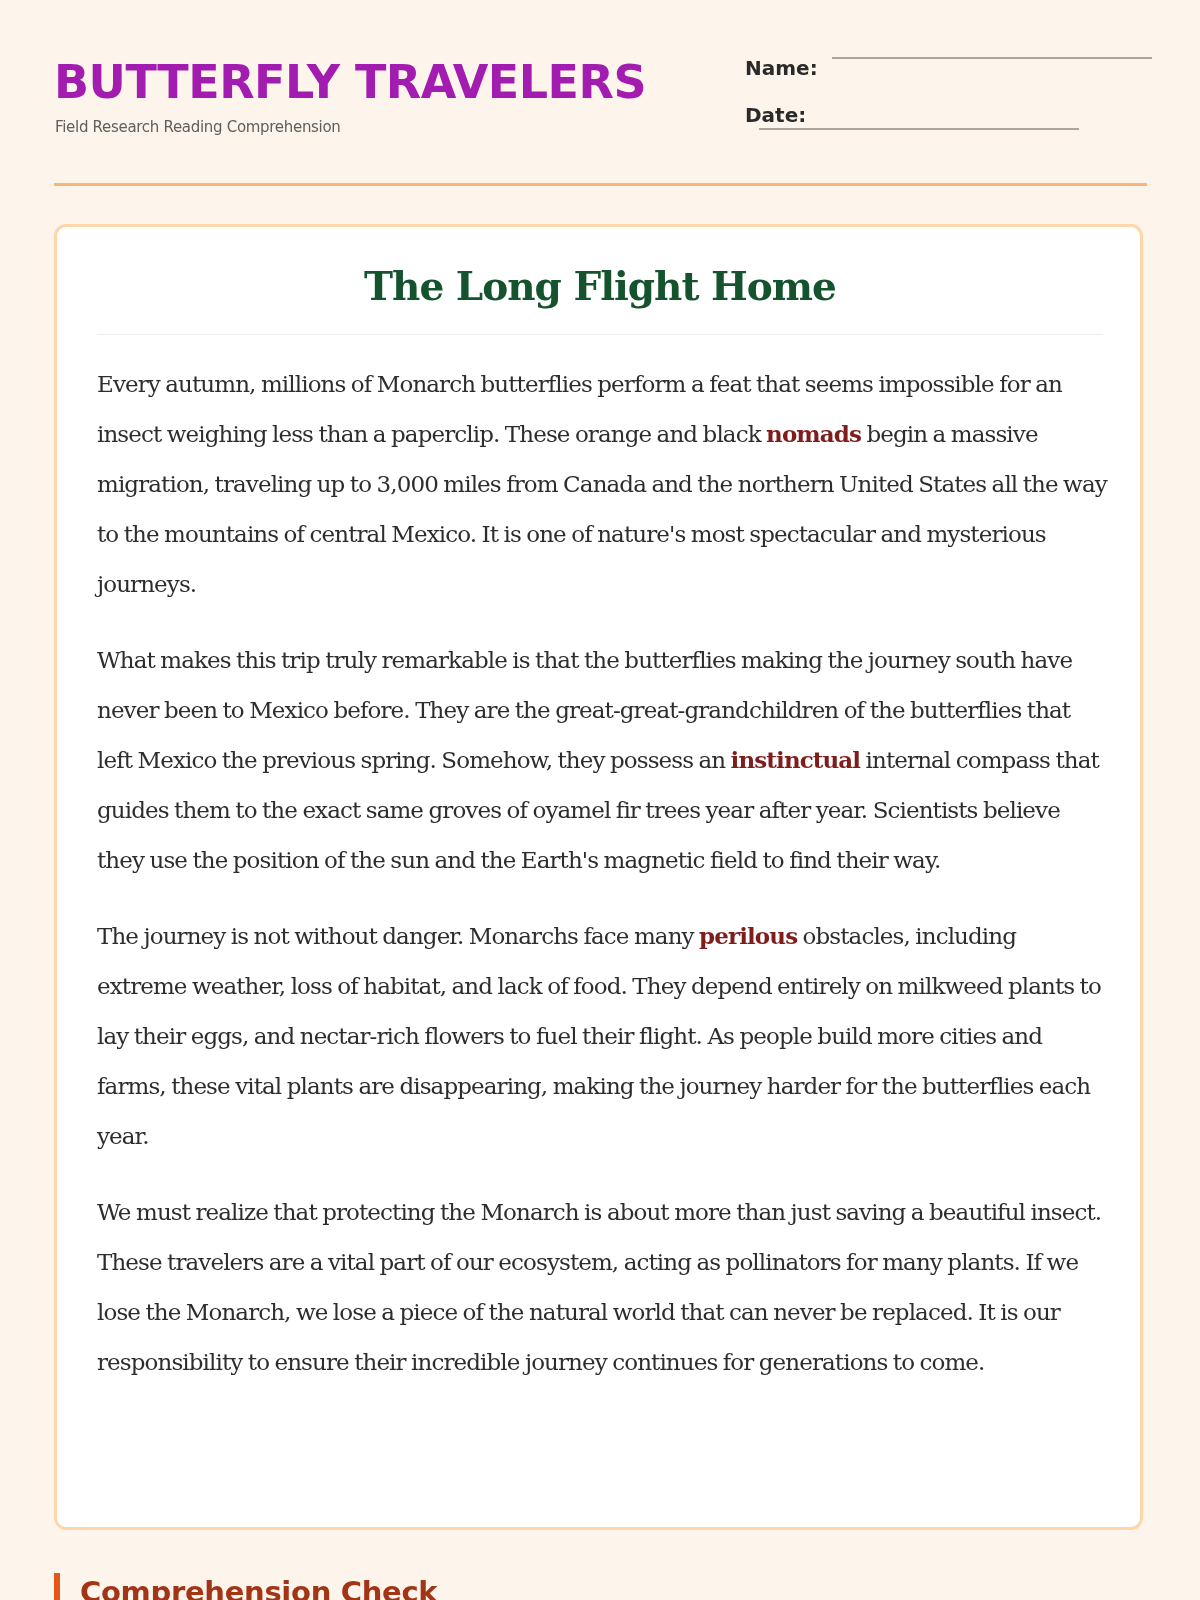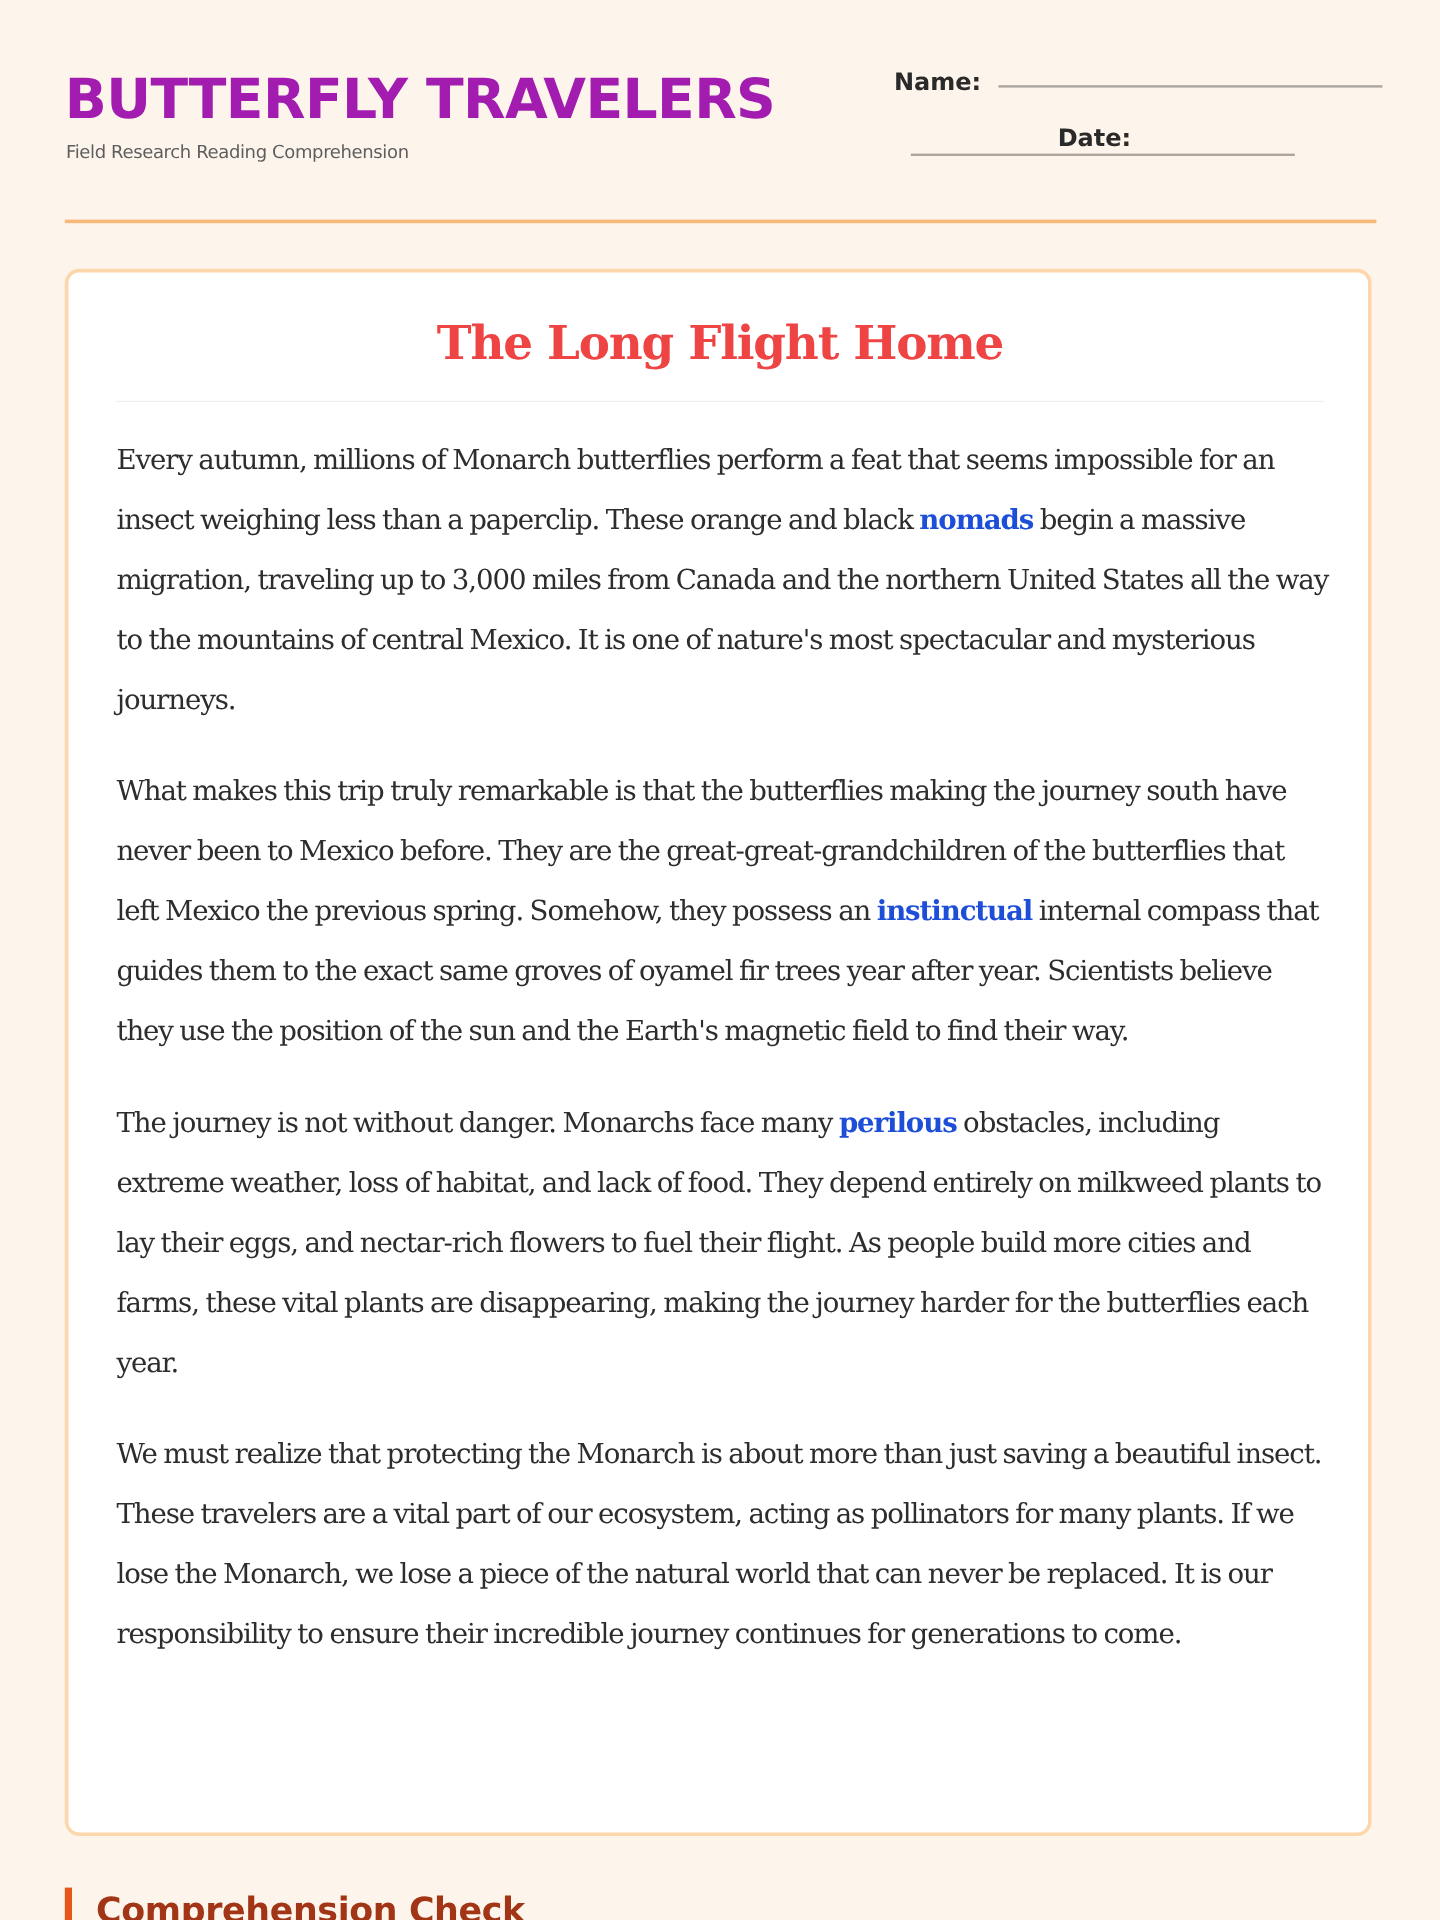--- a/index.html
+++ b/index.html
@@ -18,47 +18,47 @@
     font-family: "DejaVu Sans", sans-serif; font-weight: bold;
     font-size: 46px; color: #a21caf; letter-spacing: -0.5px; white-space: nowrap;
     line-height: 56px;
   }
   .subtitle {
     position: absolute; left: 1px; top: 118px;
     font-family: "DejaVu Sans", sans-serif; 
     font-size: 15px; color: #5e5e5e; white-space: nowrap; letter-spacing: -0.3px;
   }
   .field {
-    position: absolute; display: flex; align-items: center;
+    position: absolute; display: flex; align-items: flex-start;
     font-family: "DejaVu Sans", sans-serif; font-weight: bold; font-size: 20px; color: #2a2a2a;
   }
   .field .line { border-bottom: 2px solid #aaa6a0; height: 1px; margin-left: 14px; margin-bottom: -6px; }
   .field-name { left: 745px; top: 56px; }
   .field-date { left: 745px; top: 103px; flex-direction: column; }
   .card {
     position: absolute; left: 54px; top: 224px; width: 1089px; height: 1306px;
     background: #ffffff; border: 3px solid #fdd7ab; border-radius: 12px;
     box-sizing: border-box;
   }
   .story-title {
     position: absolute; left: 40px; top: 36px; width: 1006px; text-align: center;
-    font-family: "DejaVu Serif", serif; font-weight: bold; font-size: 39px; color: #ef4444;
+    font-family: "DejaVu Serif", serif; font-weight: bold; font-size: 39px; color: #14532d;
     letter-spacing: -1px;
   }
   .story-rule {
     position: absolute; left: 40px; top: 107px; width: 1006px; height: 0;
     border-top: 1px solid #f0eeeb;
   }
   .story-body {
     position: absolute; left: 40px; top: 132px; width: 1010px;
     font-family: "DejaVu Serif", serif; font-size: 23px; line-height: 50px;
     color: #2d2d2d; letter-spacing: -0.9px; word-spacing: -1px;
   }
   .story-body p { margin: 0 0 26px 0; }
-  .story-body b { color: #1d4ed8; }
+  .story-body b { color: #7f1d1d; }
   .section-bar {
     position: absolute; left: 54px; top: 1573px; width: 6px; height: 40px; background: #e6561b;
   }
   .section-title {
     position: absolute; left: 80px; top: 1575px;
     font-family: "DejaVu Sans", sans-serif; font-weight: bold; font-size: 29px; color: #a23516;
     white-space: nowrap; letter-spacing: -0.3px;
   }
 </style>
 </head>

